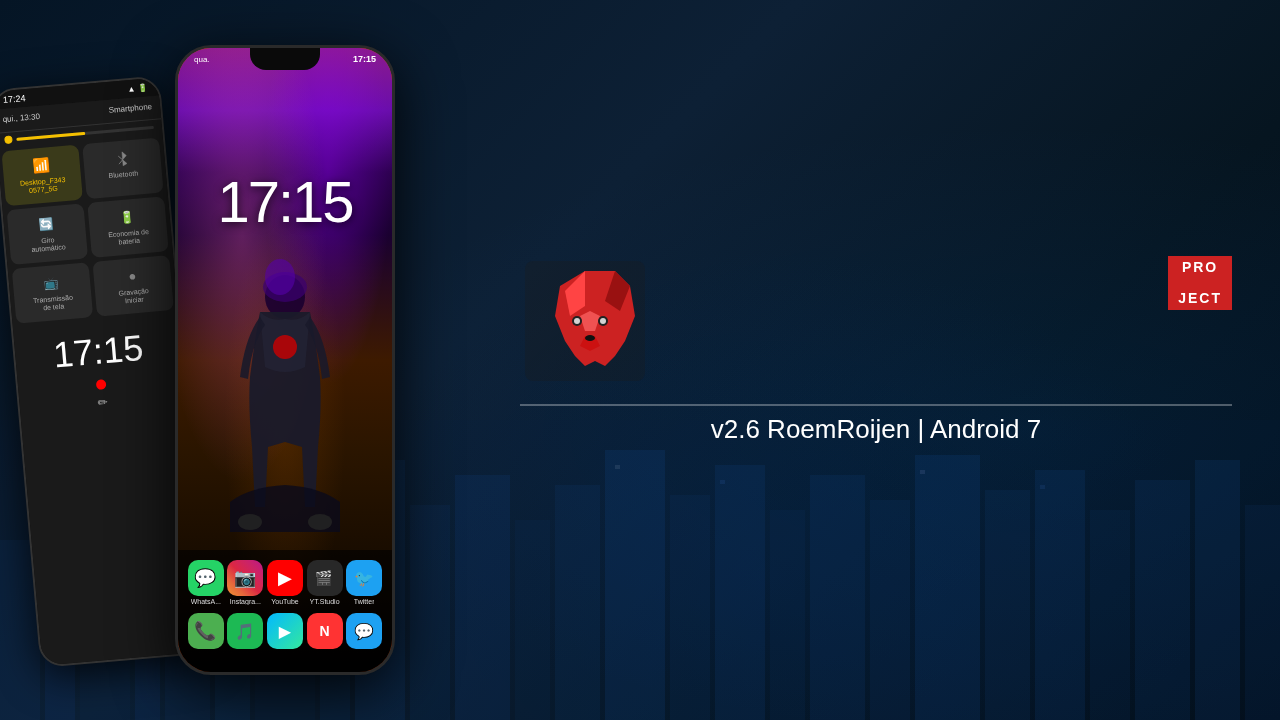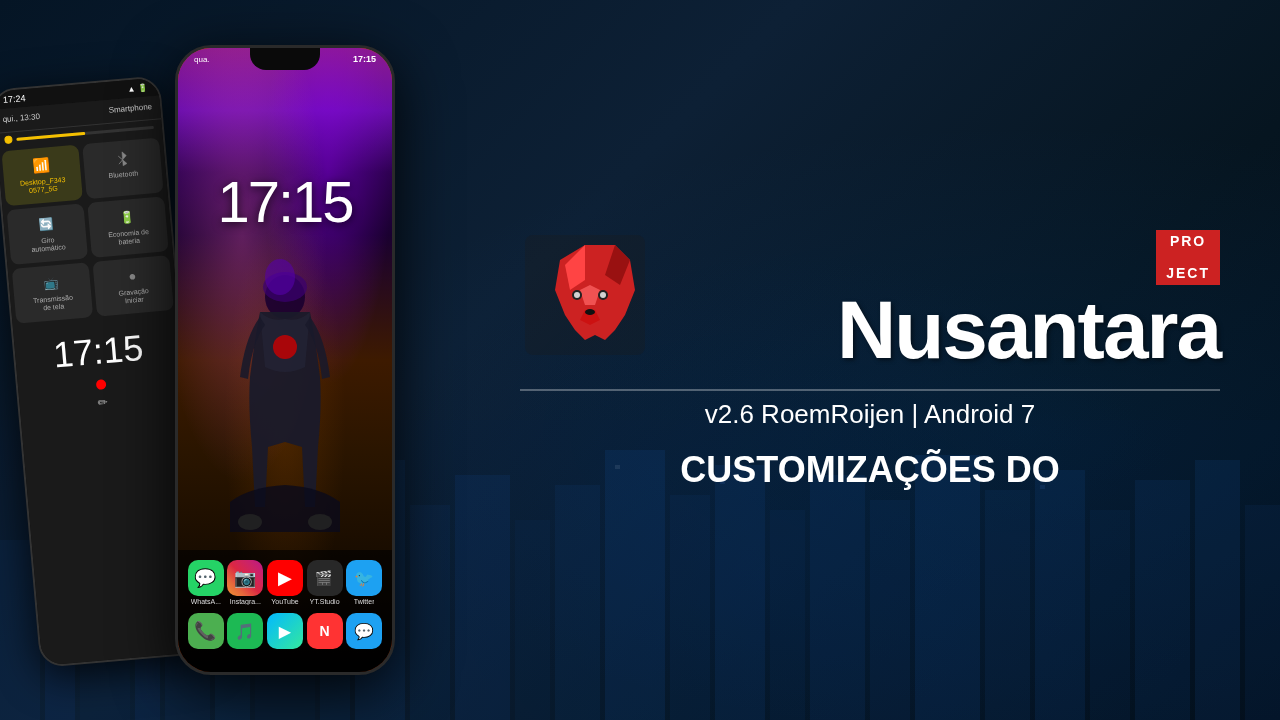--- a/index.html
+++ b/index.html
@@ -337,21 +337,21 @@
     .app-play { background: linear-gradient(135deg, #02b9ff 0%, #34e89e 100%); }
     .app-nusantara { background: #ff3333; }
     .app-msg { background: #1da1f2; }
 
     
     .right-section {
       flex: 1;
       display: flex;
       flex-direction: column;
       justify-content: center;
-      padding: 20px 60px 20px 20px;
+      padding: 20px 48px 20px 20px;
       position: relative;
     }
 
     
     .logo-area {
       display: flex;
       align-items: flex-start;
       gap: 20px;
       margin-bottom: 10px;
     }
@@ -689,26 +689,24 @@
 
       <div style="display:flex;flex-direction:column;align-items:flex-end;flex:1;">
 
         <div style="display:flex;gap:0;margin-bottom:4px;margin-right:0;">
           <div style="background:#cc2222;padding:4px 10px;display:flex;flex-direction:column;line-height:1.1;align-items:center;">
             <span style="color:#fff;font-size:14px;font-weight:900;letter-spacing:2px;">PRO</span>
             <span style="color:#fff;font-size:14px;font-weight:900;letter-spacing:2px;margin-top:16px;">JECT</span>
           </div>
         </div>
 
-        <div class="nusantara-title">Nusantara</div>
       </div>
     </div>
 
     <div class="divider-line"></div>
 
     <div class="version-text">v2.6 RoemRoijen | Android 7</div>
 
-    <div class="customizations-text">CUSTOMIZAÇÕES DO</div>
 
 
   </div>
 
 </div>
 
 </body></html>

